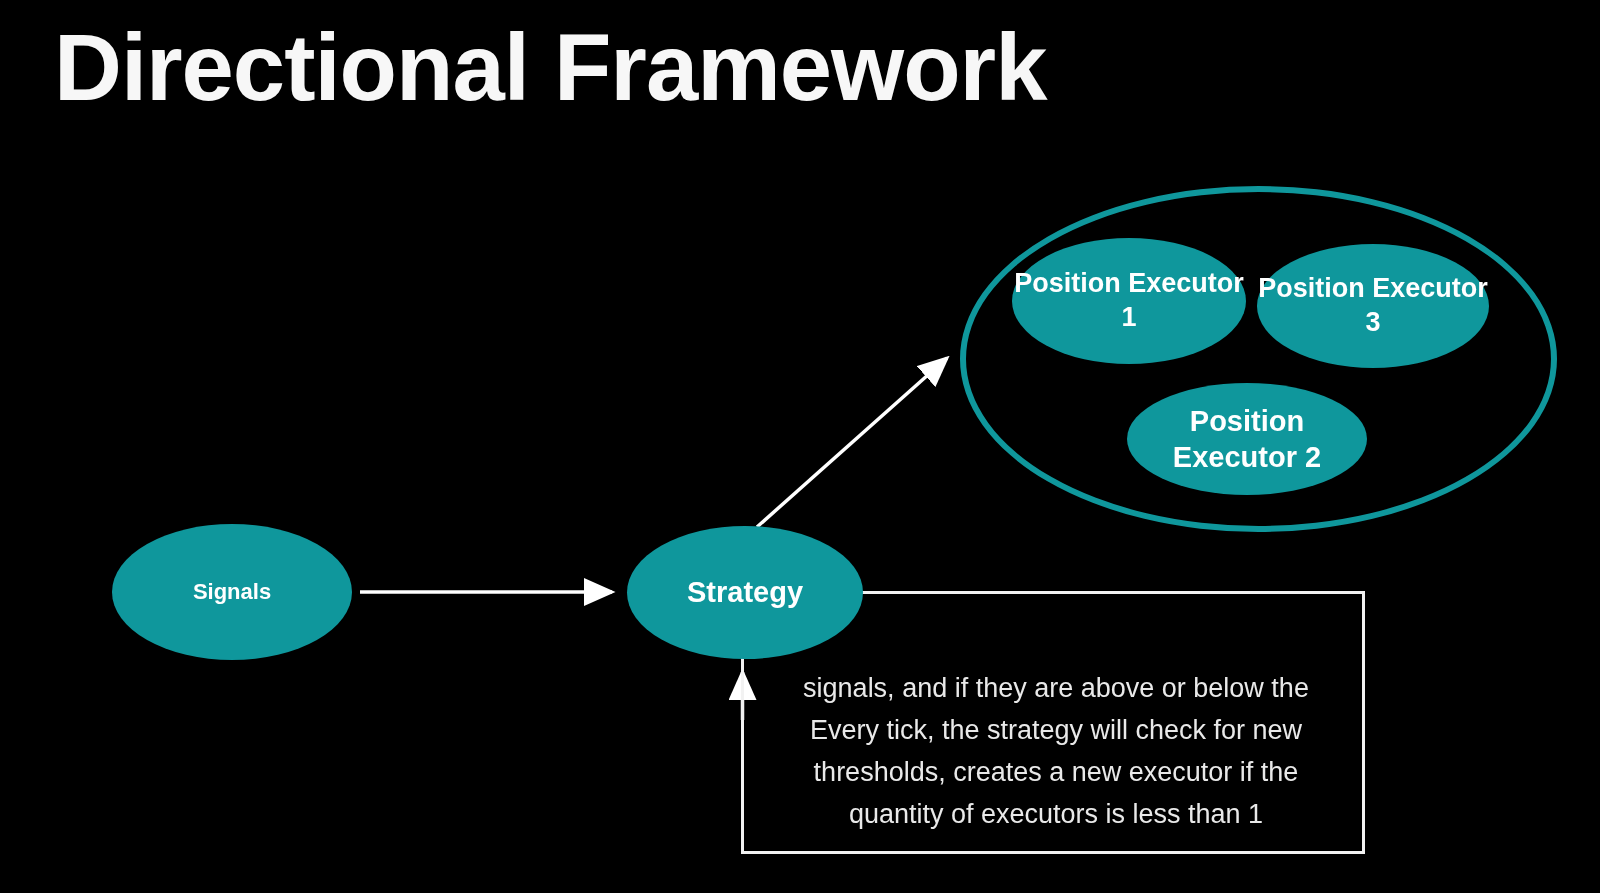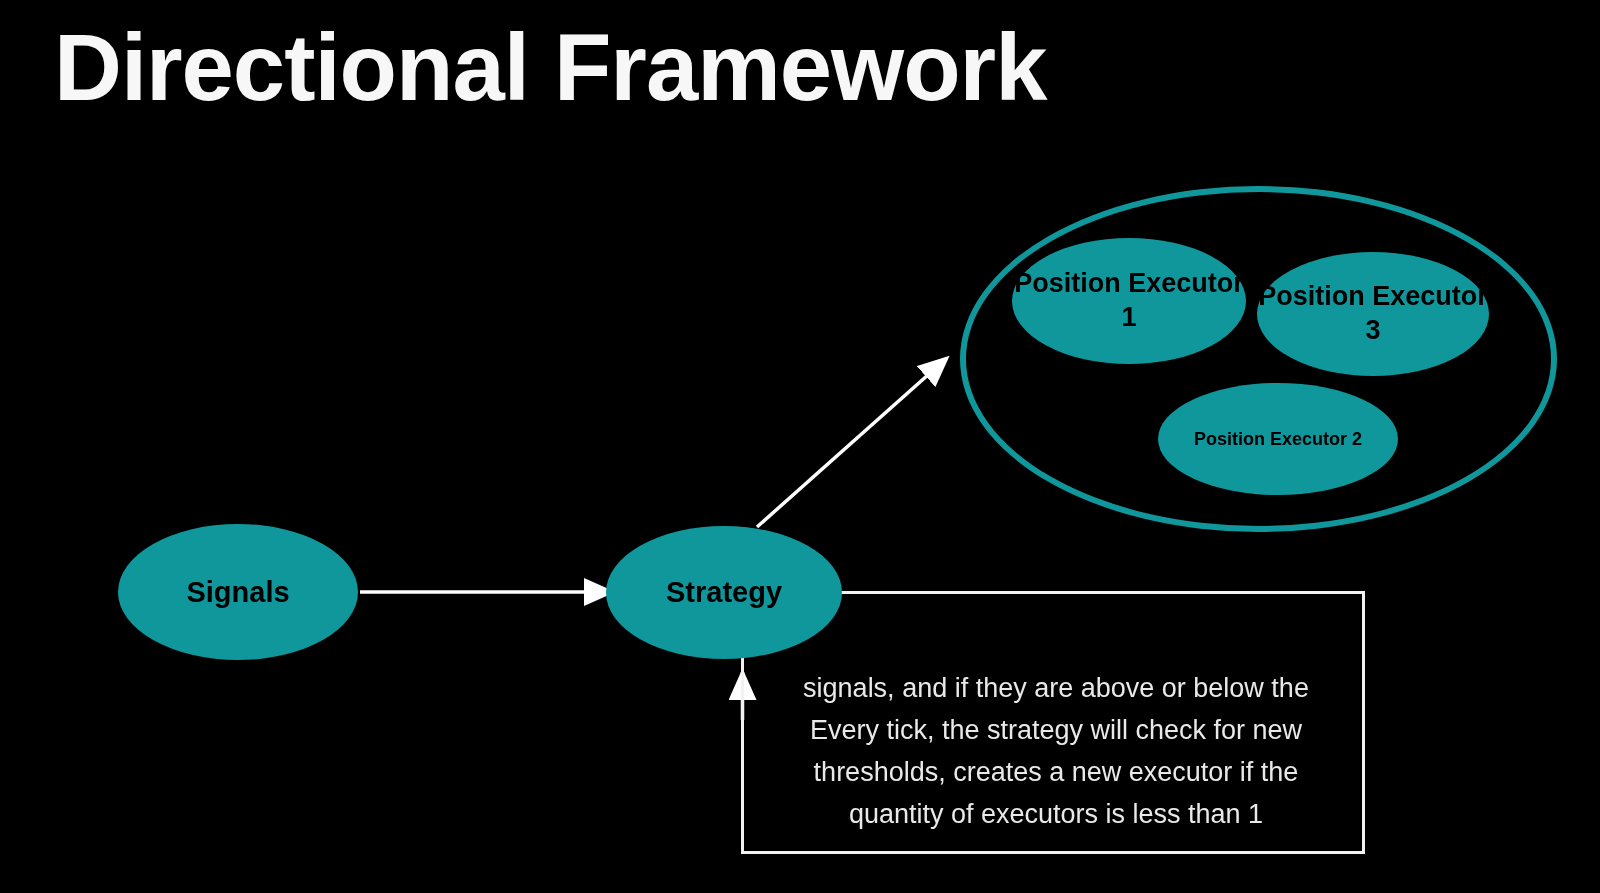--- a/index.html
+++ b/index.html
@@ -40,38 +40,38 @@
     display: flex;
     align-items: center;
     justify-content: center;
     text-align: center;
     color: #031516;
     font-weight: bold;
     z-index: 3;
   }
   .node .label {
     font-weight: bold;
-    color: #000000;
+    color: #ffffff;
   }
-  #node-signals   { left: 118px; top: 524px; width: 240px; height: 136px; font-size: 29px; }
-  #node-strategy  { left: 606px; top: 526px; width: 236px; height: 133px; font-size: 29px; }
+  #node-signals   { left: 112px; top: 524px; width: 240px; height: 136px; font-size: 22px; }
+  #node-strategy  { left: 627px; top: 526px; width: 236px; height: 133px; font-size: 29px; }
   #cluster {
     position: absolute;
     left: 960px;
     top: 186px;
     width: 585px;
     height: 334px;
     border: 6px solid #0f979c;
     border-radius: 50%;
     background: #000000;
     z-index: 2;
   }
   #node-executor1 { left: 1012px; top: 238px; width: 234px; height: 126px; font-size: 27px; line-height: 1.25; }
-  #node-executor3 { left: 1257px; top: 252px; width: 232px; height: 124px; font-size: 27px; line-height: 1.25; }
-  #node-executor2 { left: 1127px; top: 383px; width: 240px; height: 112px; font-size: 18px; line-height: 1.25; margin-left: 31px; }
+  #node-executor3 { left: 1257px; top: 244px; width: 232px; height: 124px; font-size: 27px; line-height: 1.25; }
+  #node-executor2 { left: 1127px; top: 383px; width: 240px; height: 112px; font-size: 29px; line-height: 1.25; }
   .note-box {
     position: absolute;
     left: 741px;
     top: 591px;
     width: 624px;
     height: 263px;
     border: 3px solid #f2f2f2;
     box-sizing: border-box;
     z-index: 1;
   }

